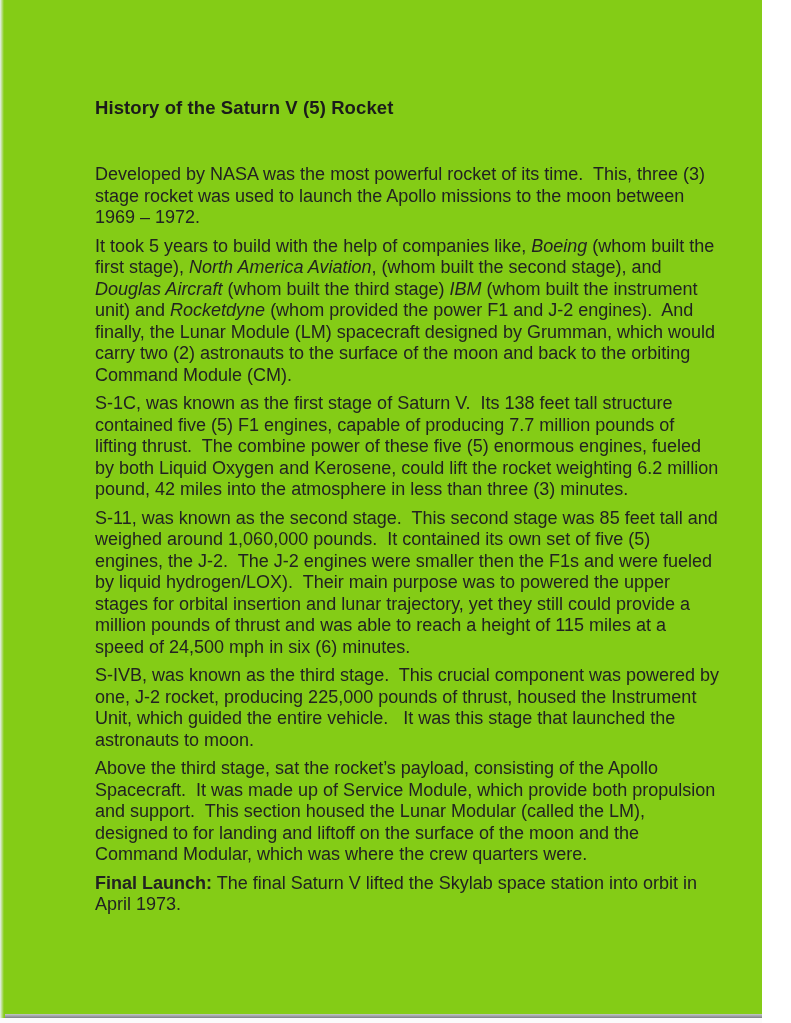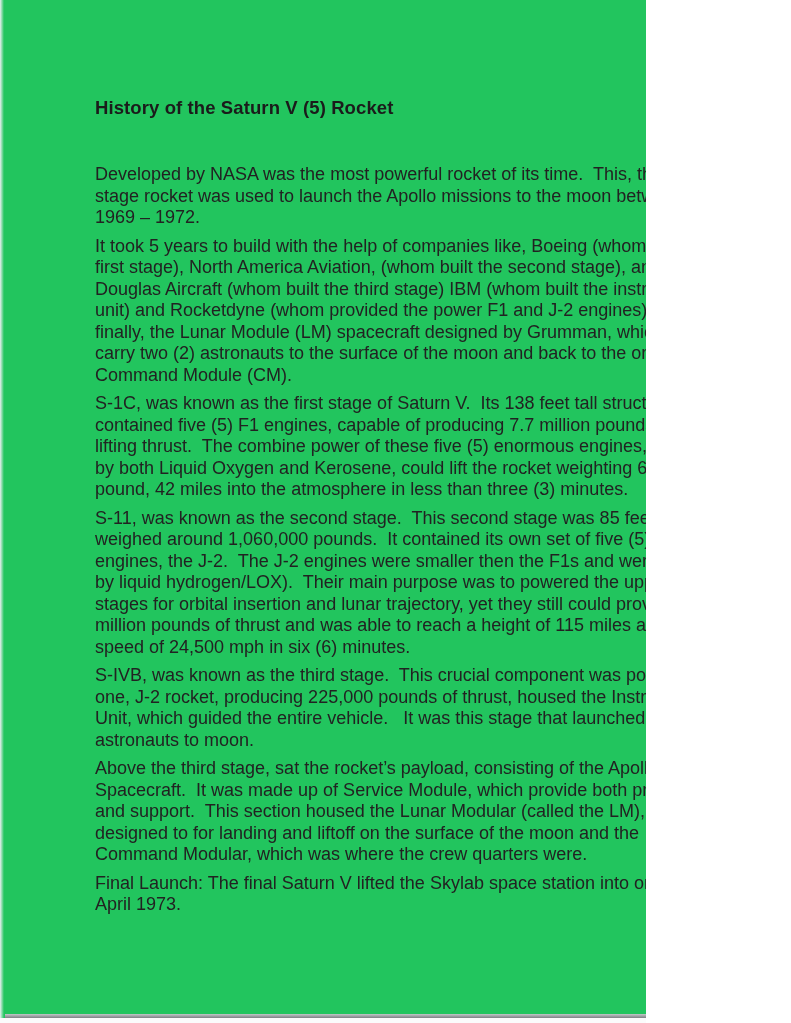--- a/index.html
+++ b/index.html
@@ -2,23 +2,23 @@
 <html><head>
 <meta charset="utf-8">
 <style>
   html, body {
     margin: 0;
     padding: 0;
     background: #ffffff;
   }
   .page {
     position: relative;
-    width: 646px;
+    width: 762px;
     height: 1023px;
-    background: #22c55e;
+    background: #84cc16;
     overflow: hidden;
     font-family: "Liberation Sans", sans-serif;
     color: #212121;
   }
   .content {
     position: absolute;
     left: 95px;
     top: 96px;
     width: 625px;
   }
@@ -30,22 +30,22 @@
     line-height: 24px;
     letter-spacing: 0.1px;
   }
   .para {
     font-size: 18px;
     line-height: 21.5px;
     margin: 0 0 7px 0;
     white-space: pre-wrap;
     color: #222222;
   }
-  .para .italic { }
-  .para .bold { font-weight: normal; }
+  .para .italic { font-style: italic; }
+  .para .bold { font-weight: bold; }
   .scan-edge-left {
     position: absolute;
     left: 0;
     top: 0;
     width: 4px;
     height: 100%;
     background: linear-gradient(to right, #e9eff1, rgba(233,239,241,0));
     pointer-events: none;
   }
   .scan-edge-bottom {

